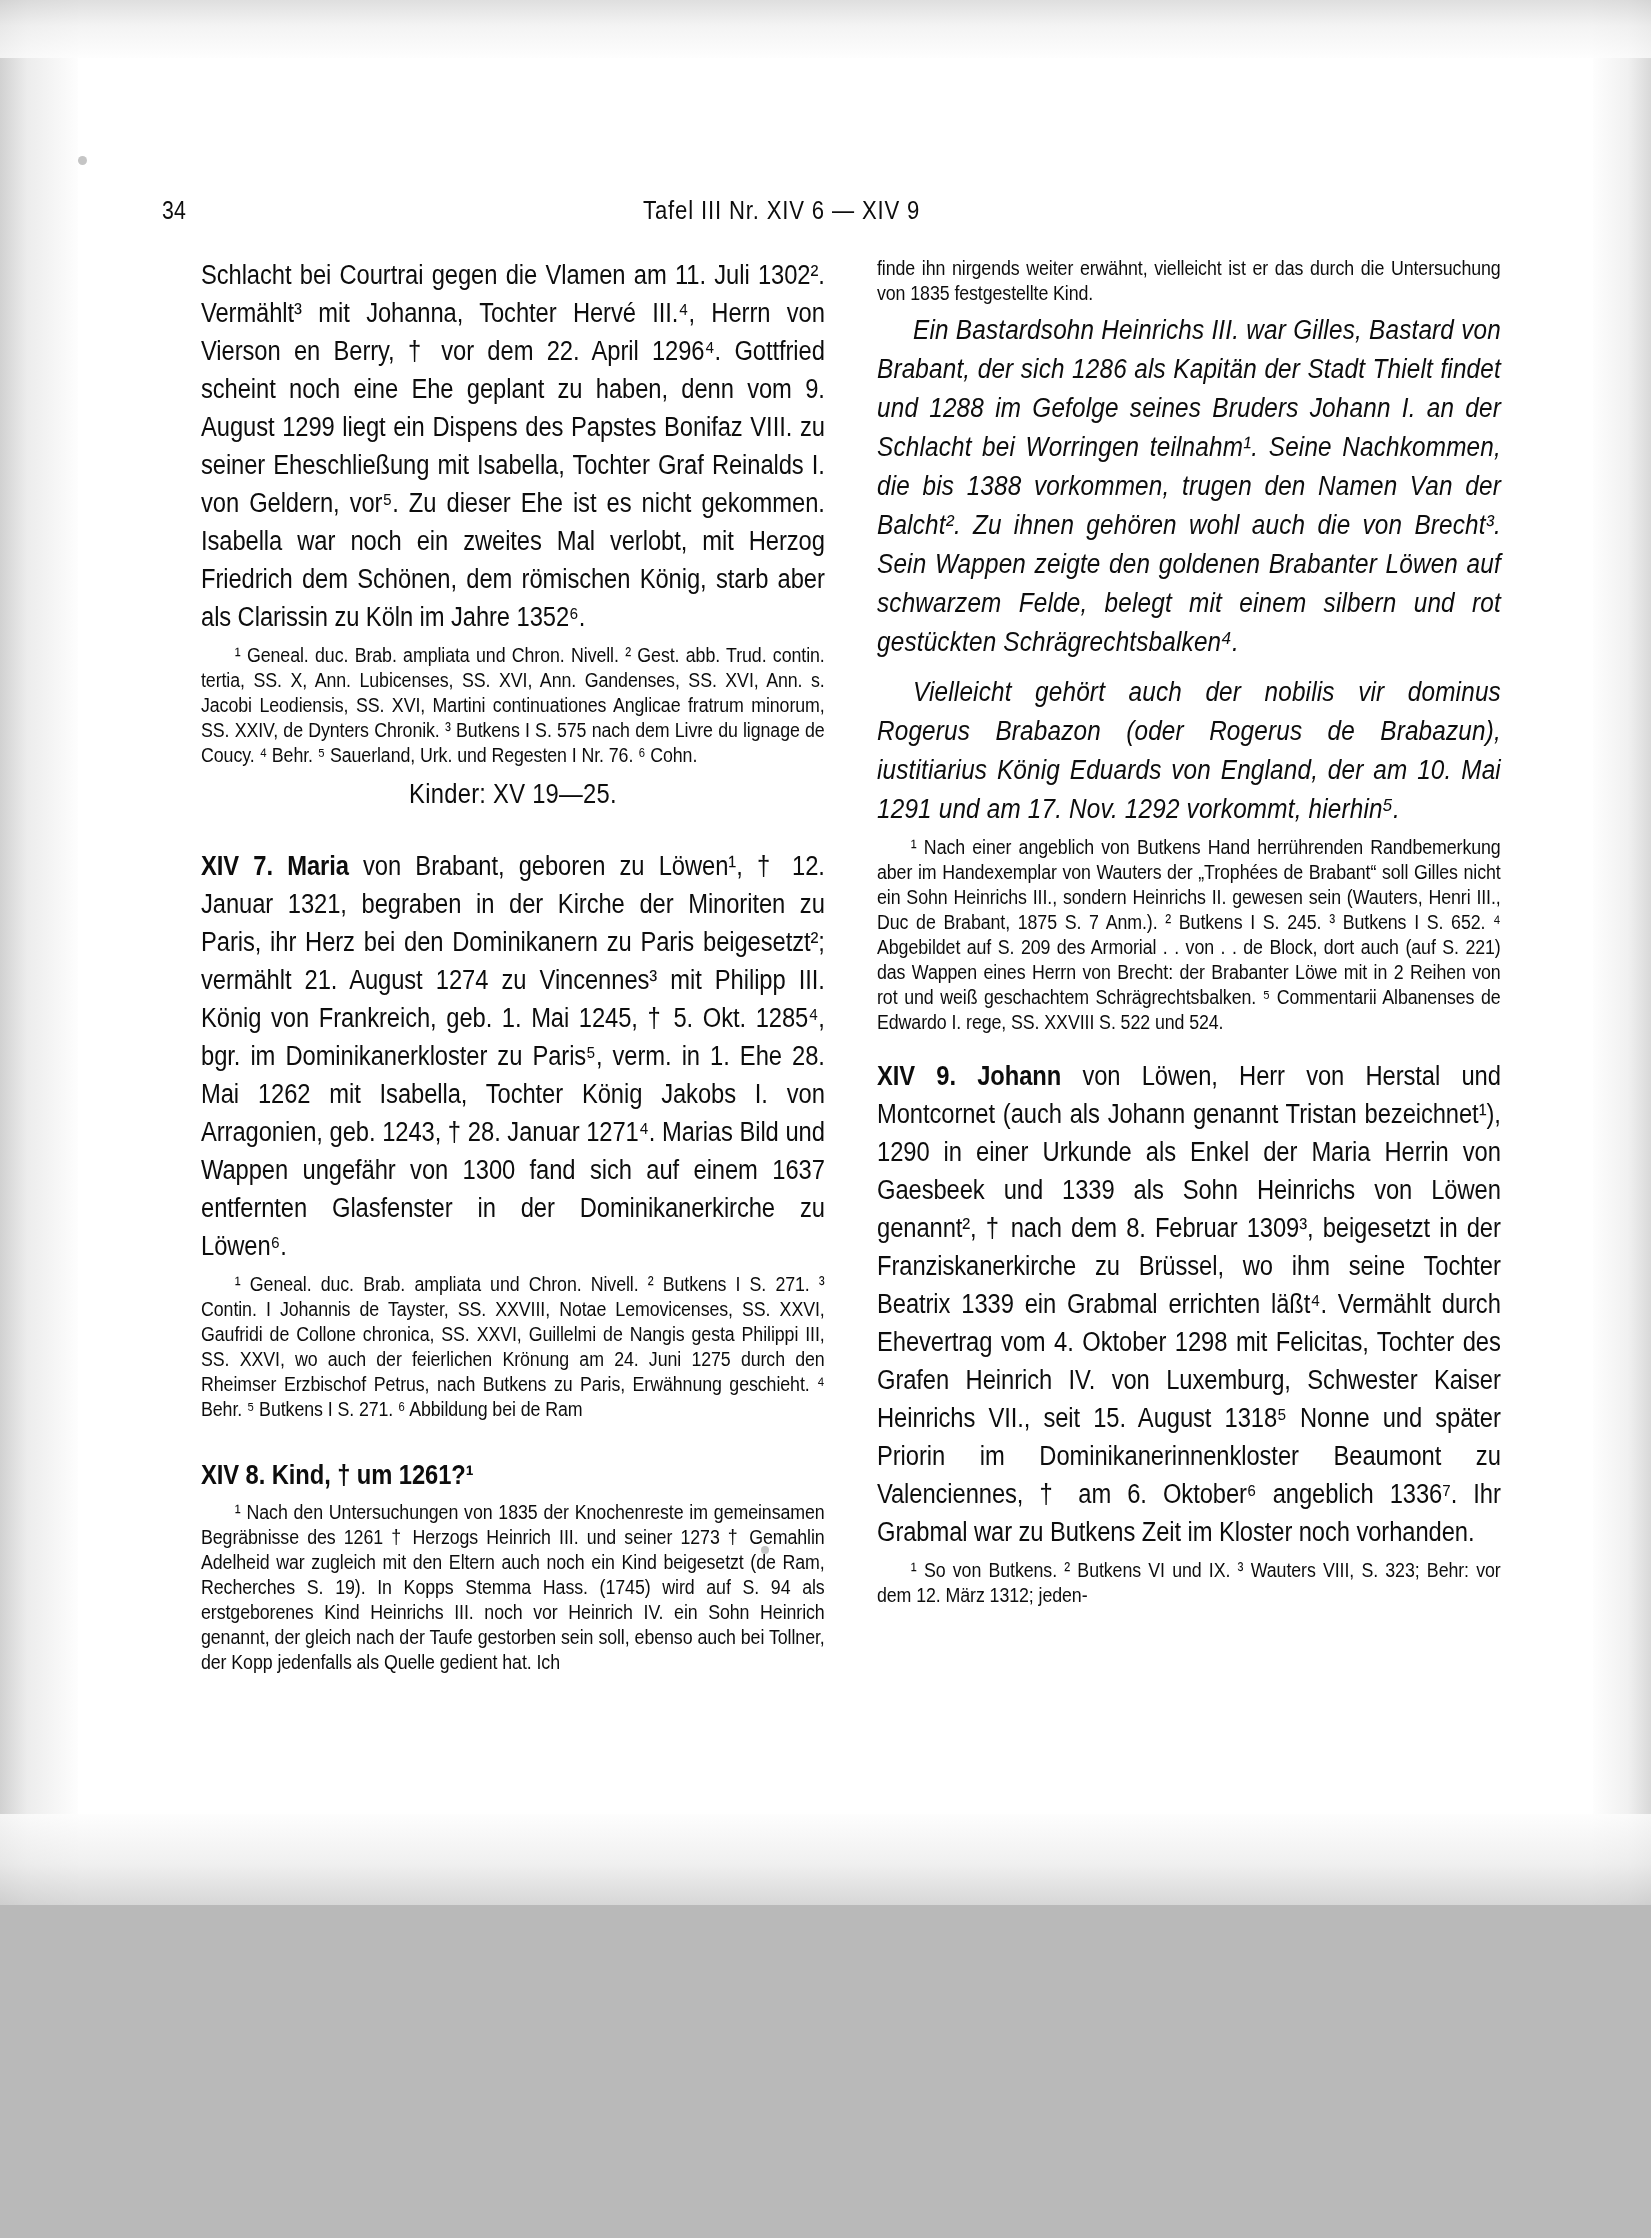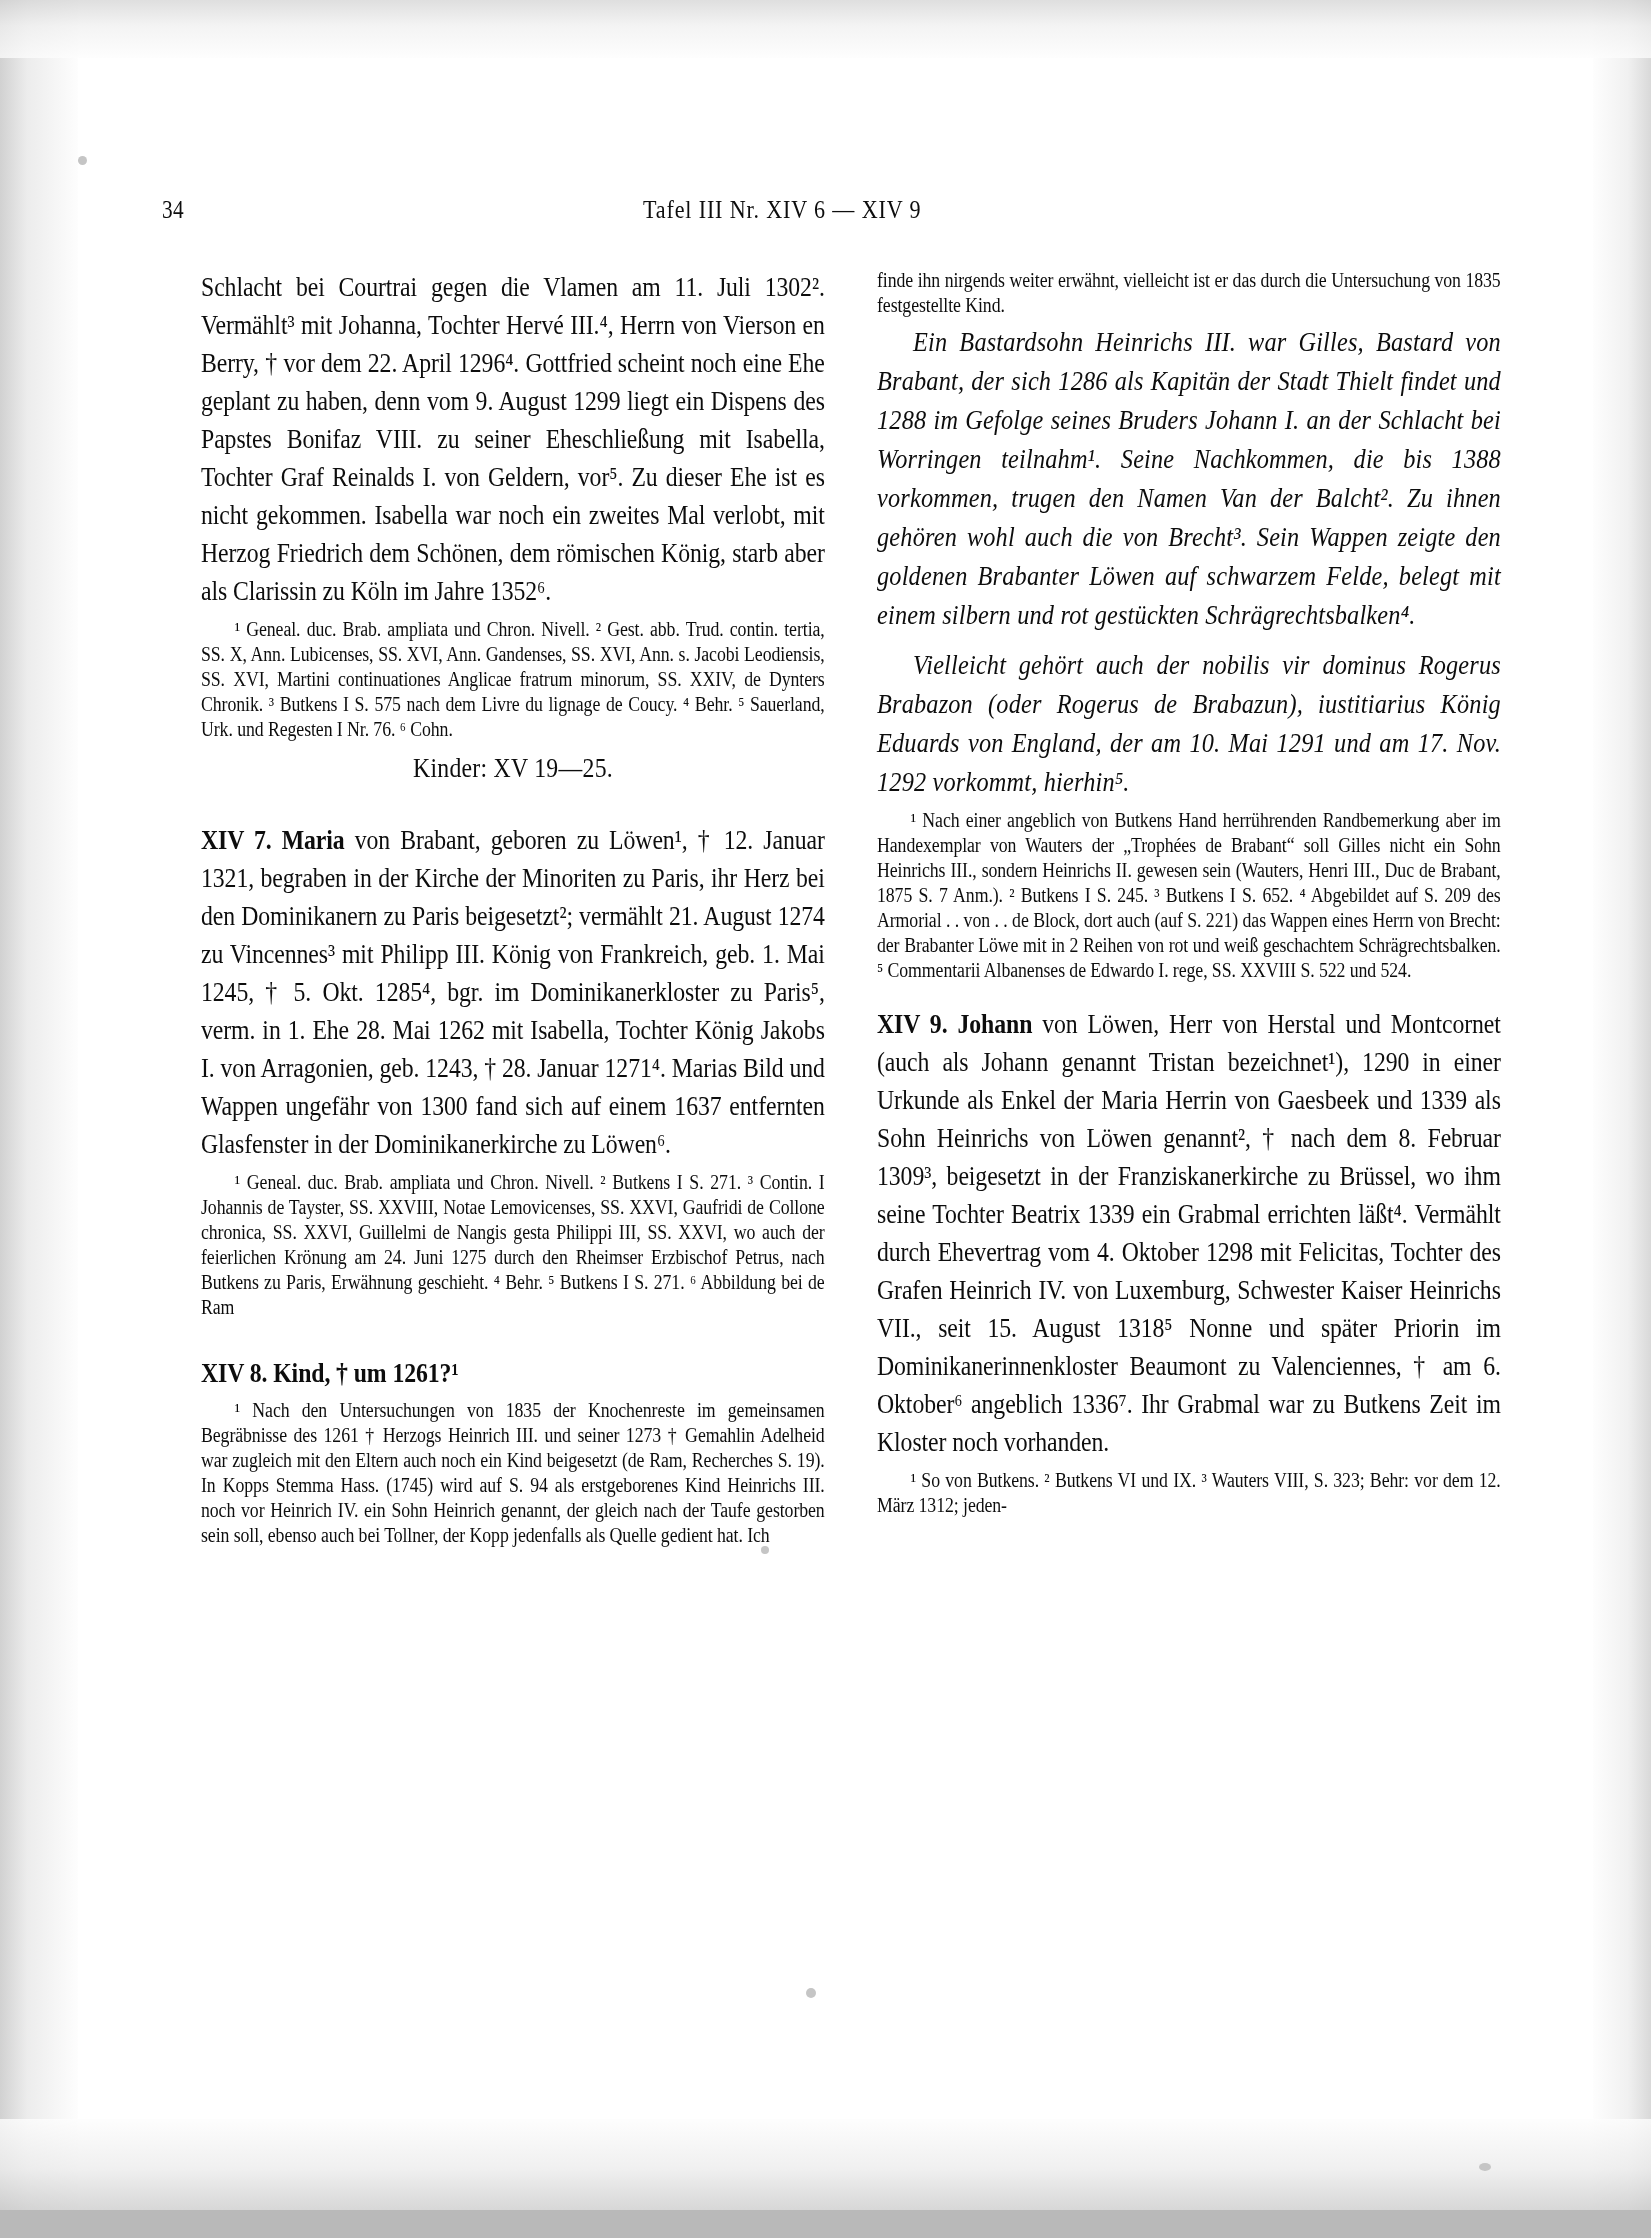--- a/index.html
+++ b/index.html
@@ -4,25 +4,25 @@
 <title>Scanned Genealogy Page</title>
 <style>
   html, body {
     margin: 0;
     padding: 0;
     background: #b9b9b9;
   }
   .page {
     position: relative;
     width: 1651px;
-    height: 2210px;
+    height: 1905px;
     margin: 0 auto;
     background: #ffffff;
     overflow: hidden;
-    font-family: Liberation Serif, serif;
+    font-family: Liberation Sans, sans-serif;
     color: #0d0d0d;
   }
 
   
   .scan-edge-left {
     position: absolute; left: 0; top: 0; width: 78px; height: 100%;
     background: linear-gradient(to right, #c9c9c9 0%, #e9e9e9 35%, #fdfdfd 100%);
     opacity: .85;
     pointer-events: none;
   }
@@ -75,21 +75,21 @@
   
   .columns {
     position: absolute;
     left: 162px;
     top: 252px;
     width: 1338px;
     height: 1605px;
   }
   .col {
     position: absolute;
-    top: 16px;
+    top: 4px;
     width: 624px;
   }
   .col-left  { left: 39px; }
   .col-right { left: 715px; }
 
   
   p { margin: 0; }
 
   .body-text {
     font-size: 27px;

